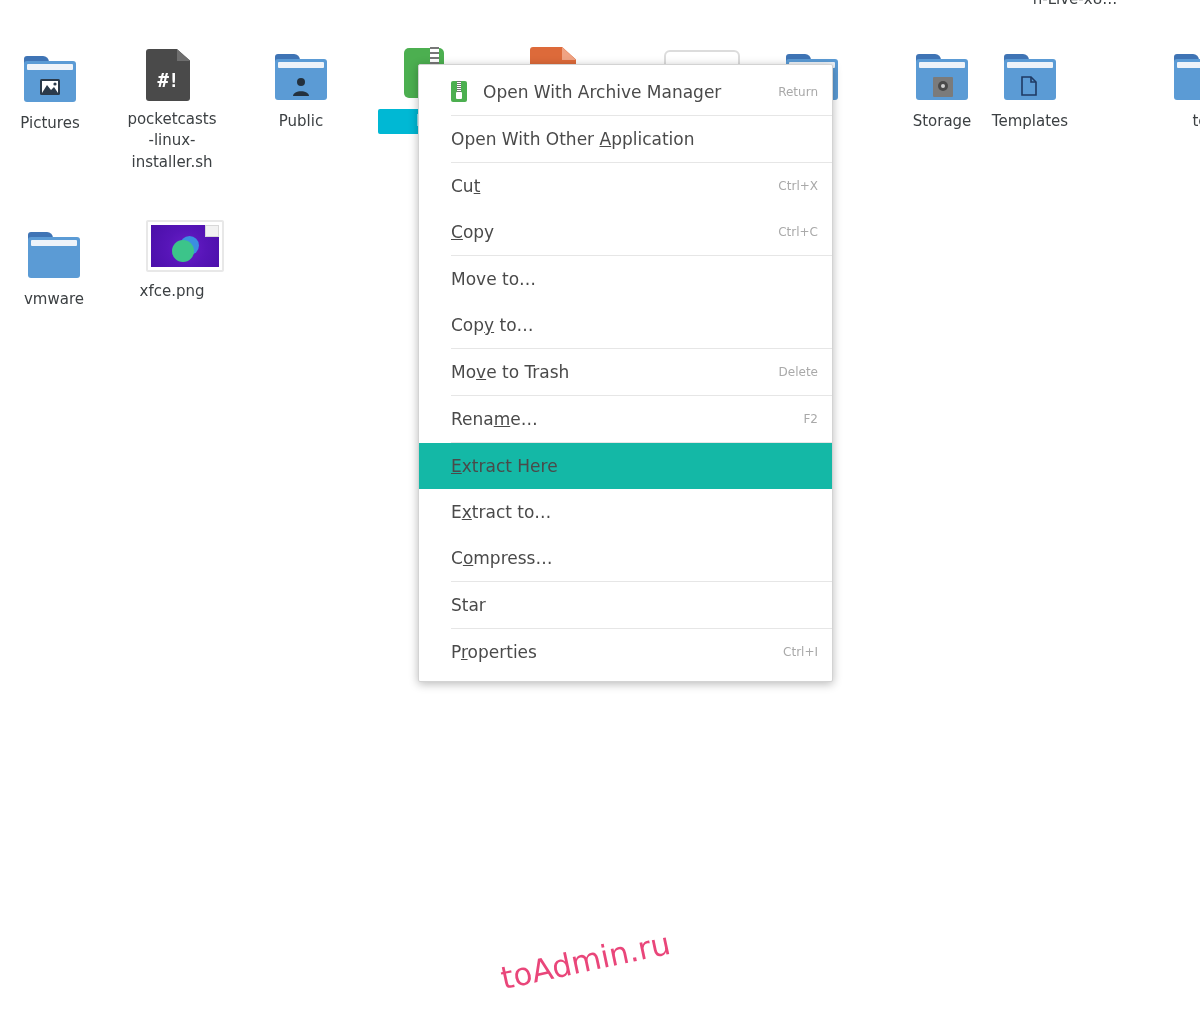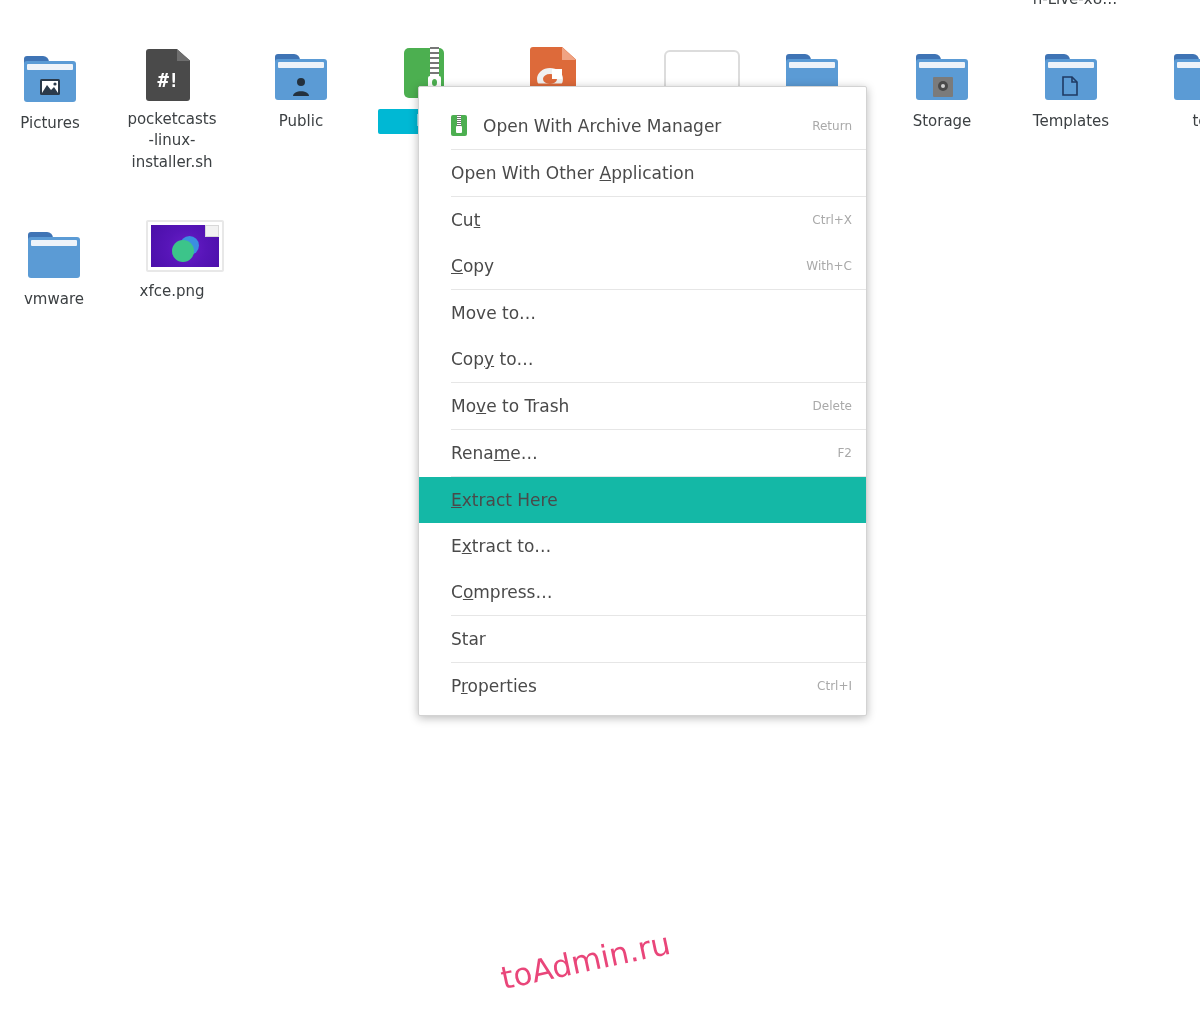--- a/index.html
+++ b/index.html
@@ -189,27 +189,27 @@
   .doc-blank {
     width: 76px; height: 52px;
     border: 2px solid #dcdcdc;
     border-radius: 6px;
     background: #ffffff;
   }
 
   
   #context-menu {
     position: absolute;
-    left: 418px; top: 86px;
-    width: 449px;
+    left: 418px; top: 64px;
+    width: 415px;
     background: #ffffff;
     border: 1px solid #d3d3d3;
     border-radius: 2px;
     box-shadow: 0 2px 10px rgba(0,0,0,0.28);
-    padding: 16px 0 6px 0;
+    padding: 4px 0 6px 0;
     z-index: 50;
   }
   .mi {
     position: relative;
     display: flex;
     align-items: center;
     height: 46px;
     padding: 0 14px 0 32px;
     color: #4a4a4a;
     font-size: 17px;
@@ -366,21 +366,21 @@
             <div class="strip"></div>
             <div class="emb"><svg viewBox="0 0 22 22" width="22" height="22">
                 <rect x="1" y="1" width="20" height="20" rx="1" fill="#7b7b7b"></rect>
                 <circle cx="11" cy="10" r="5" fill="#4a4a4a"></circle>
                 <circle cx="11" cy="10" r="2" fill="#cfcfcf"></circle>
               </svg></div>
           </div>
         </div>
         <div class="icon-label">Storage</div>
       </div>
-      <div class="icon-cell" style="left: 1021px; top: 50px;">
+      <div class="icon-cell" style="left: 980px; top: 50px;">
         <div class="icon-art">
           <div class="folder">
             <div class="tab"></div>
             <div class="body"></div>
             <div class="strip"></div>
             <div class="emb"><svg viewBox="0 0 18 20" width="18" height="20">
                 <path d="M2 1 H11 L16 6 V19 H2 Z" fill="none" stroke="#1f3a63" stroke-width="1.6"></path>
                 <path d="M11 1 V6 H16" fill="none" stroke="#1f3a63" stroke-width="1.6"></path>
               </svg></div>
           </div>
@@ -431,21 +431,21 @@
       <div class="mi">
         <span class="mi-label">Open With Other <u>A</u>pplication</span>
       </div>
       <div class="mi-sep"></div>
       <div class="mi">
         <span class="mi-label">Cu<u>t</u></span>
         <span class="mi-accel">Ctrl+X</span>
       </div>
       <div class="mi">
         <span class="mi-label"><u>C</u>opy</span>
-        <span class="mi-accel">With+C</span>
+        <span class="mi-accel">Ctrl+C</span>
       </div>
       <div class="mi-sep"></div>
       <div class="mi">
         <span class="mi-label">Move to…</span>
       </div>
       <div class="mi">
         <span class="mi-label">Cop<u>y</u> to…</span>
       </div>
       <div class="mi-sep"></div>
       <div class="mi">

